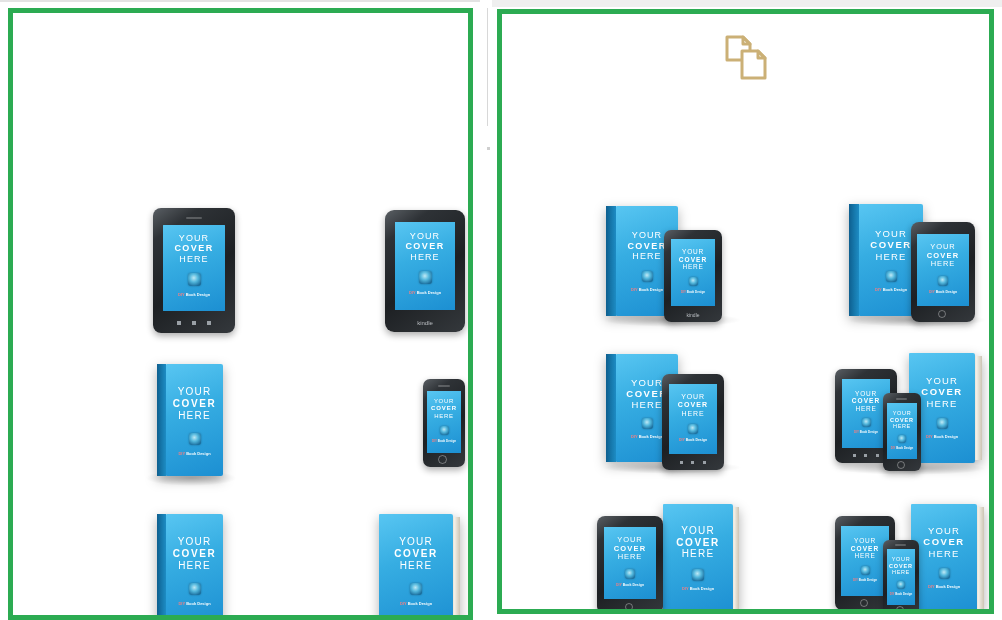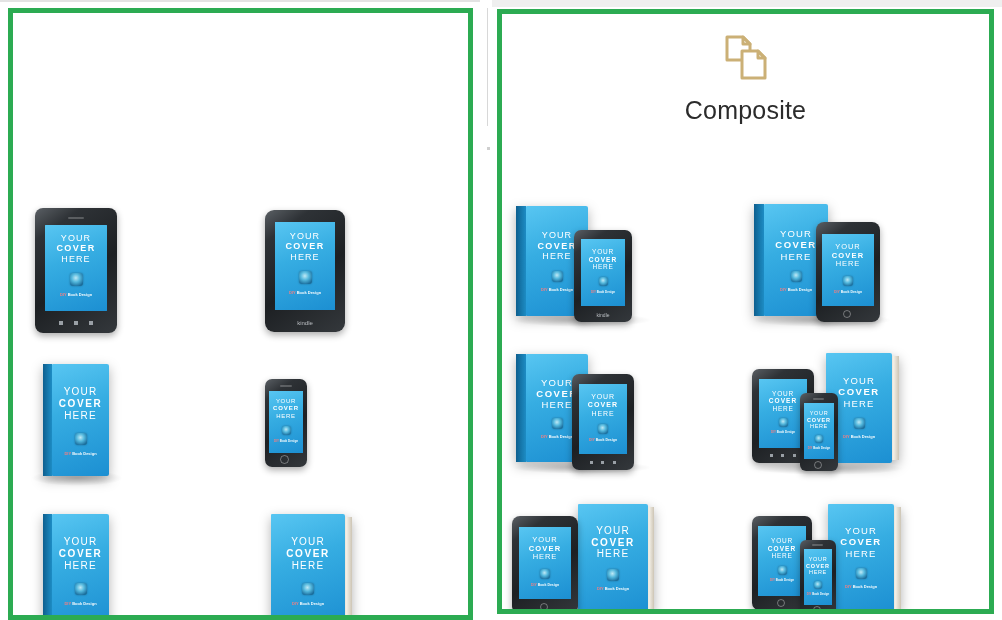--- a/index.html
+++ b/index.html
@@ -94,21 +94,21 @@
   
   .grid {
     position: absolute;
     left: 0; right: 0;
     top: 130px; bottom: 0;
   }
   .cell {
     position: absolute;
     display: flex;
     align-items: center;
-    justify-content: flex-start;
+    justify-content: flex-end;
   }
 
   
   .mockup { position: relative; }
 
   
   .device {
     position: absolute;
     background: linear-gradient(145deg, #5a5f64 0%, #2e3236 18%, #1d2023 55%, #34383c 100%);
     border-radius: 7px;
@@ -354,21 +354,20 @@
   <section class="panel composite">
     <div class="panel-head">
       <span class="panel-icon">
         <svg width="46" height="50" viewBox="0 0 46 50" aria-hidden="true">
           <path d="M4 4 H20 L27 11 V27 H4 Z" fill="none" stroke="#cbb076" stroke-width="3" stroke-linejoin="round"></path>
           <path d="M20 4 L20 11 H27 Z" fill="none" stroke="#cbb076" stroke-width="3" stroke-linejoin="round"></path>
           <path d="M19 18 H35 L42 25 V45 H19 Z" fill="#ffffff" stroke="#cbb076" stroke-width="3" stroke-linejoin="round"></path>
           <path d="M35 18 L35 25 H42 Z" fill="none" stroke="#cbb076" stroke-width="3" stroke-linejoin="round"></path>
         </svg>
       </span>
-      <div class="panel-title">Composite</div>
     </div>
 
     <div class="grid">
 
       <div class="cell" style="left:10px; top:50px; width:230px; height:145px;">
         <div class="mockup" style="width:140px;height:125px;">
           <div class="book-shadow" style="left:0;bottom:2px;width:140px;height:14px;"></div>
           <div class="book" style="left:4px;top:2px;width:72px;height:110px;">
             <div class="book-spine" style="width:10px;"></div>
             <div class="book-front" style="left:10px;right:0;">

